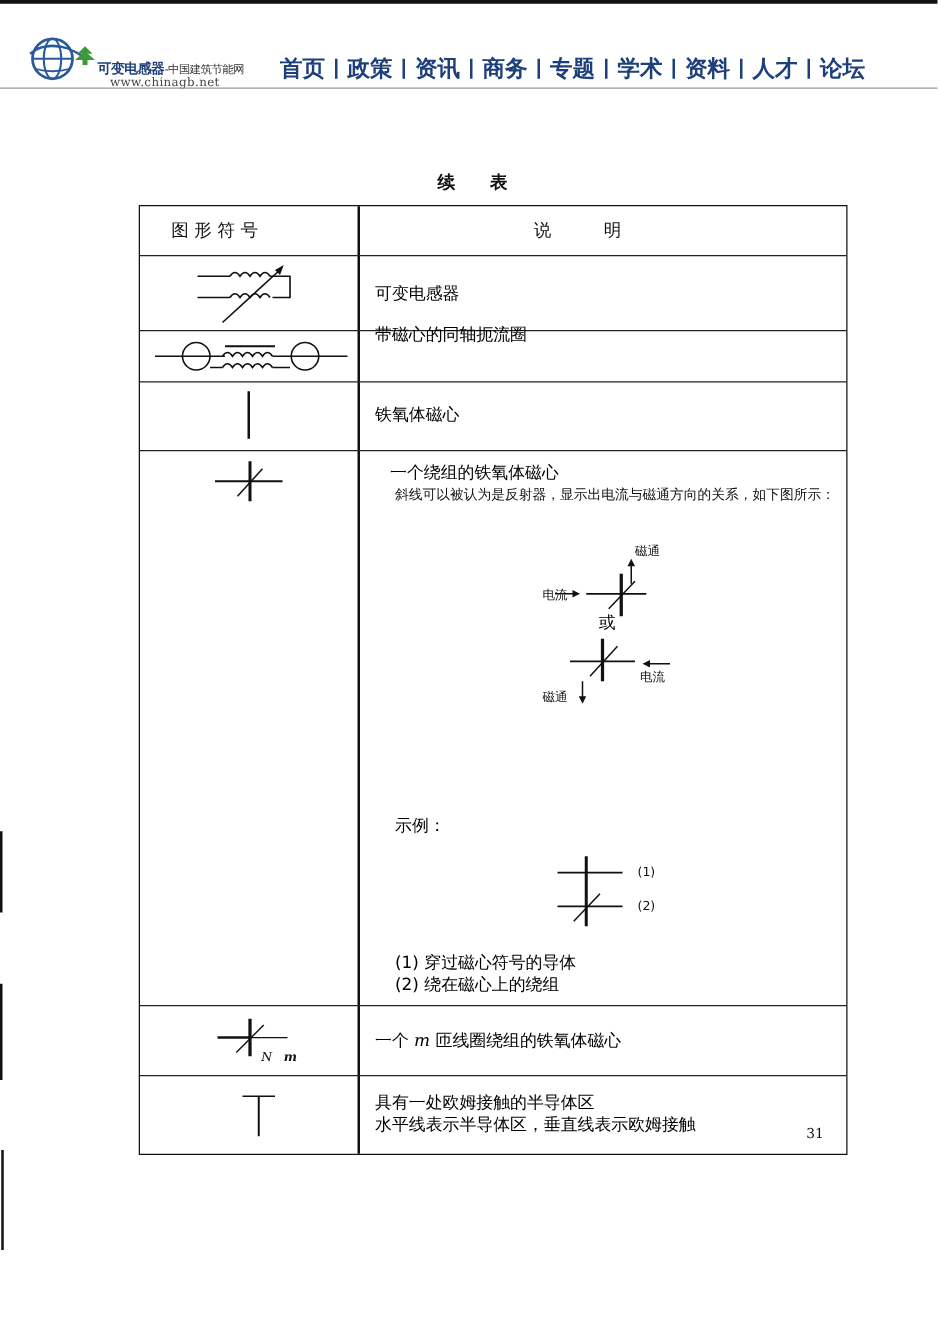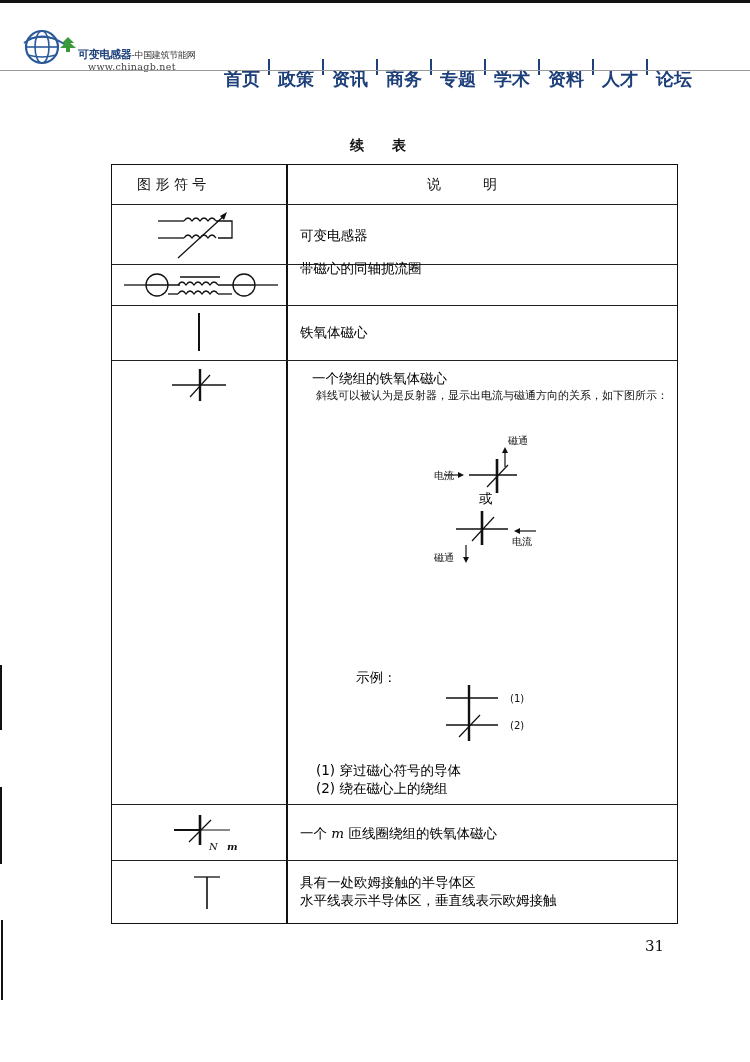--- a/index.html
+++ b/index.html
@@ -11,40 +11,40 @@
   .logo { position:absolute; left:22px; top:22px; width:170px; height:48px; }
   .logo svg { position:absolute; left:0; top:0; }
   .logo-name { position:absolute; left:56px; top:22px; font-size:11px; font-weight:bold; color:#1d3f7a;
                font-family:"DejaVu Sans","Liberation Sans",sans-serif; white-space:nowrap; letter-spacing:-0.3px; }
   .logo-name .sub { font-weight:normal; font-size:9px; color:#333; }
   .logo-url { position:absolute; left:66px; top:36px; font-size:9.5px; color:#444;
               font-family:"DejaVu Serif","Liberation Serif",serif; white-space:nowrap; letter-spacing:0.3px; }
   .nav { position:absolute; left:224px; top:40px; display:flex; align-items:center;
          font-family:"DejaVu Sans","Liberation Sans",sans-serif; font-size:18px; font-weight:bold; color:#1d3f7a; white-space:nowrap; }
   .nav .sep { display:inline-block; width:2px; height:16px; background:#1d3f7a; margin:0 8px; }
-  .nav .item { cursor:pointer;margin-top:24px; }
+  .nav .item { cursor:pointer; }
 
   .caption { position:absolute; left:350px; top:137px; font-size:14px; font-weight:bold; letter-spacing:0;
              font-family:"DejaVu Sans","Liberation Sans",sans-serif; }
   .caption span { margin-right:28px; }
 
   .table { position:absolute; left:111px; top:164px; width:567px; height:760px;
            border:1.5px solid #111; box-sizing:border-box; }
   .vline { position:absolute; left:174px; top:0; width:1.5px; height:100%; background:#111; }
   .hline { position:absolute; left:0; width:100%; height:1.2px; background:#222; }
   .cell-text { position:absolute; font-size:13.5px; line-height:18px;
                font-family:"DejaVu Sans","Liberation Sans",sans-serif; color:#000000; white-space:nowrap; }
   .hdr { position:absolute; font-size:14px; letter-spacing:0;
          font-family:"DejaVu Sans","Liberation Sans",sans-serif; }
   .sym { position:absolute; }
   .para { position:absolute; left:188px; width:372px; font-size:11px; line-height:18.5px;
           font-family:"DejaVu Sans","Liberation Sans",sans-serif; white-space:normal; }
   .small { font-size:10px; font-family:"DejaVu Sans","Liberation Sans",sans-serif; position:absolute; white-space:nowrap; }
   .ital { font-style:italic; font-family:"DejaVu Serif","Liberation Serif",serif; }
-  .pagenum { position:absolute; left:645px; top:937px; font-size:15px;
+  .pagenum { position:absolute; left:645px; top:900px; font-size:11px;
              font-family:"DejaVu Serif","Liberation Serif",serif; }
   .scan-mark { position:absolute; left:0; width:2px; background:#111; }
 </style>
 </head>
 <body>
 
 <div class="topbar"></div>
 
 <div class="header">
   <div class="logo">
@@ -170,21 +170,21 @@
       <path d="M30 32 L52 8" stroke-width="1.2"></path>
       <path d="M76 22 H94" stroke-width="1.2"></path>
       <path d="M24 36 V50" stroke-width="1.2"></path>
     </g>
     <polygon points="72,22 78,19 78,25" fill="#111"></polygon>
     <polygon points="24,54 21,48 27,48" fill="#111"></polygon>
   </svg>
   <div class="small" style="left:400px; top:370px;">电流</div>
   <div class="small" style="left:322px; top:386px;">磁通</div>
 
-  <div class="cell-text" style="left:204px; top:503px;margin-left:40px;">示例：</div>
+  <div class="cell-text" style="left:204px; top:487px;">示例：</div>
 
   <svg class="sym" style="left:330px; top:518px;" width="60" height="60" viewBox="0 0 60 60">
     <g stroke="#111" fill="none">
       <path d="M4 15 H56" stroke-width="1.4"></path>
       <path d="M4 42 H56" stroke-width="1.4"></path>
       <path d="M27 2 V58" stroke-width="2.4"></path>
       <path d="M17 54 L38 32" stroke-width="1.2"></path>
     </g>
   </svg>
   <div class="small" style="left:398px; top:528px;">(1)</div>

